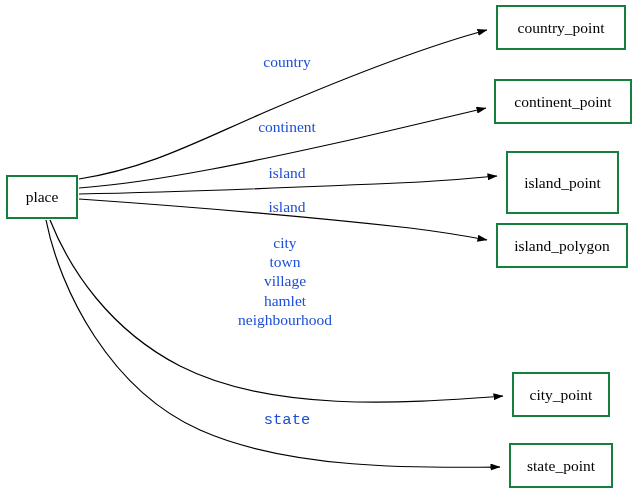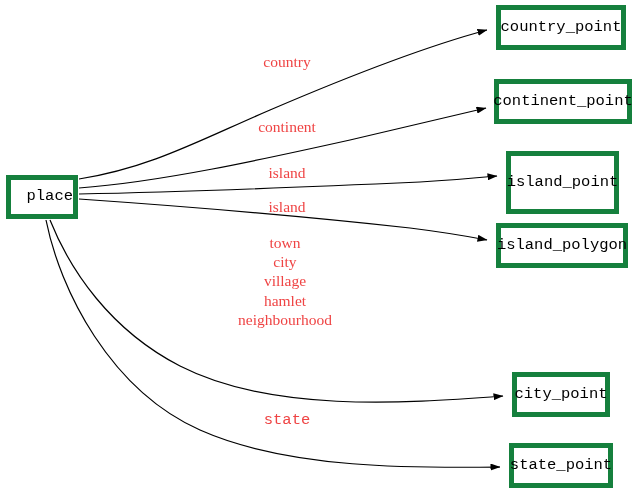--- a/index.html
+++ b/index.html
@@ -20,34 +20,33 @@
   #edge-layer {
     position: absolute;
     left: 0;
     top: 0;
     width: 635px;
     height: 496px;
   }
   .node {
     position: absolute;
     box-sizing: border-box;
-    border: 5px solid #15803d;
+    border: 2px solid #15803d;
     background: #ffffff;
     display: flex;
     align-items: center;
     justify-content: center;
     font-size: 15.5px;
     color: #000000;
     line-height: 1;
     white-space: nowrap;
-    font-family: Liberation Mono, monospace;
   }
   .edge-label {
     position: absolute;
-    color: #ef4444;
+    color: #1d4ed8;
     font-size: 15.5px;
     line-height: 19px;
     text-align: center;
     white-space: nowrap;
     transform: translate(-50%, 0);
   }
   .edge-label.multi {
     line-height: 19.2px;
   }
 </style>
@@ -66,21 +65,21 @@
         <path d="M 79,179 C 150,168 200,140 270,110 C 340,80 420,48 487,30" marker-end="url(#arrowhead)"></path>
         <path d="M 79,188 C 160,182 260,160 350,140 C 410,126 452,116 486,108" marker-end="url(#arrowhead)"></path>
         <path d="M 79,194 C 180,192 330,186 420,182 C 452,180 475,178 497,176" marker-end="url(#arrowhead)"></path>
         <path d="M 79,199 C 180,206 320,218 410,228 C 442,232 466,236 487,240" marker-end="url(#arrowhead)"></path>
         <path d="M 50,220 C 70,270 110,330 180,366 C 270,412 400,404 503,396" marker-end="url(#arrowhead)"></path>
         <path d="M 46,220 C 60,290 110,390 200,430 C 290,470 420,468 500,467" marker-end="url(#arrowhead)"></path>
       </g>
   </svg>
 
   <div id="nodes-group">
-      <div class="node" style="left: 6px; top: 175px; width: 72px; height: 44px; justify-content: flex-end;">
+      <div class="node" style="left: 6px; top: 175px; width: 72px; height: 44px;">
         <span>place</span>
       </div>
       <div class="node" style="left: 496px; top: 5px; width: 130px; height: 45px;">
         <span>country_point</span>
       </div>
       <div class="node" style="left: 494px; top: 79px; width: 138px; height: 45px;">
         <span>continent_point</span>
       </div>
       <div class="node" style="left: 506px; top: 151px; width: 113px; height: 63px;">
         <span>island_point</span>
@@ -102,22 +101,22 @@
       <div class="edge-label" style="left: 287px; top: 117px;">
         <div>continent</div>
       </div>
       <div class="edge-label" style="left: 287px; top: 163px;">
         <div>island</div>
       </div>
       <div class="edge-label" style="left: 287px; top: 197px;">
         <div>island</div>
       </div>
       <div class="edge-label multi" style="left: 285px; top: 233px;">
+        <div>city</div>
         <div>town</div>
-        <div>city</div>
         <div>village</div>
         <div>hamlet</div>
         <div>neighbourhood</div>
       </div>
       <div class="edge-label" style="left: 287px; top: 411px; font-family: Liberation Mono, monospace;">
         <div>state</div>
       </div>
     </div>
 
 </div>

